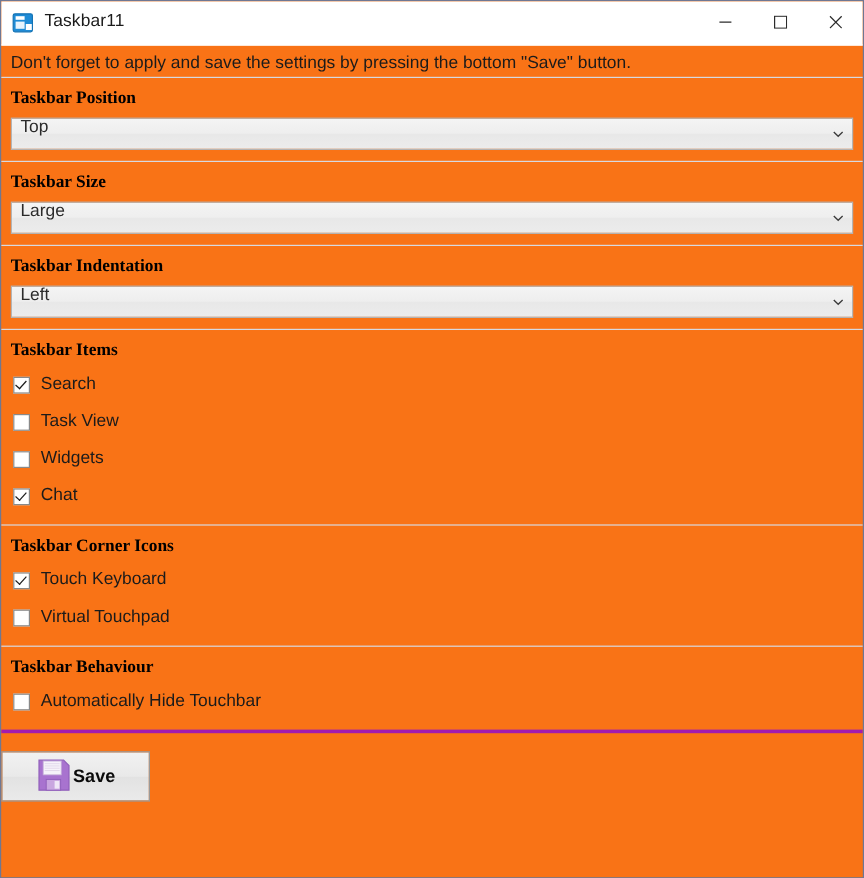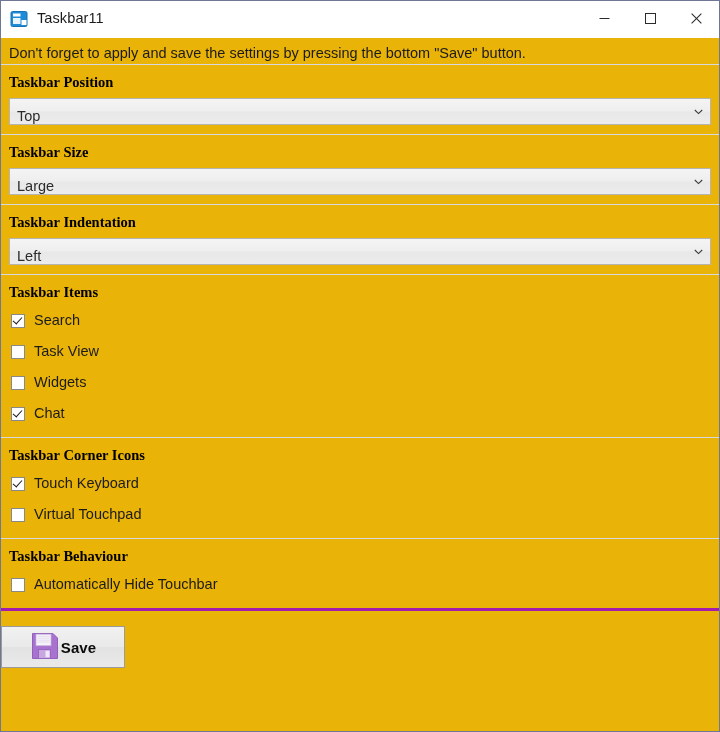--- a/index.html
+++ b/index.html
@@ -13,21 +13,21 @@
     font-family: "Liberation Sans", sans-serif;
     -webkit-font-smoothing: antialiased;
   }
 
   #window {
     position: relative;
     width: 720px;
     height: 732px;
     box-sizing: border-box;
     border: 1px solid #6f7793;
-    background: #eab308;
+    background: #f97316;
     overflow: hidden;
   }
 
   
   #titlebar {
     position: relative;
     height: 36px;
     background: #ffffff;
     display: flex;
     align-items: center;
@@ -102,21 +102,21 @@
     height: 27px;
     position: relative;
   }
   .combo {
     box-sizing: border-box;
     width: 100%;
     height: 27px;
     background: linear-gradient(to bottom, #f4f4f4 0%, #eeeeee 48%, #e8e8e8 52%, #ececec 100%);
     border: 1px solid #b4b4b4;
     display: flex;
-    align-items: flex-end;
+    align-items: flex-start;
     position: relative;
     cursor: default;
   }
   .combo-value {
     font-size: 14.5px;
     color: #2b2b2b;
     padding-left: 7px;
     line-height: 1;
     padding-bottom: 1px;
   }

